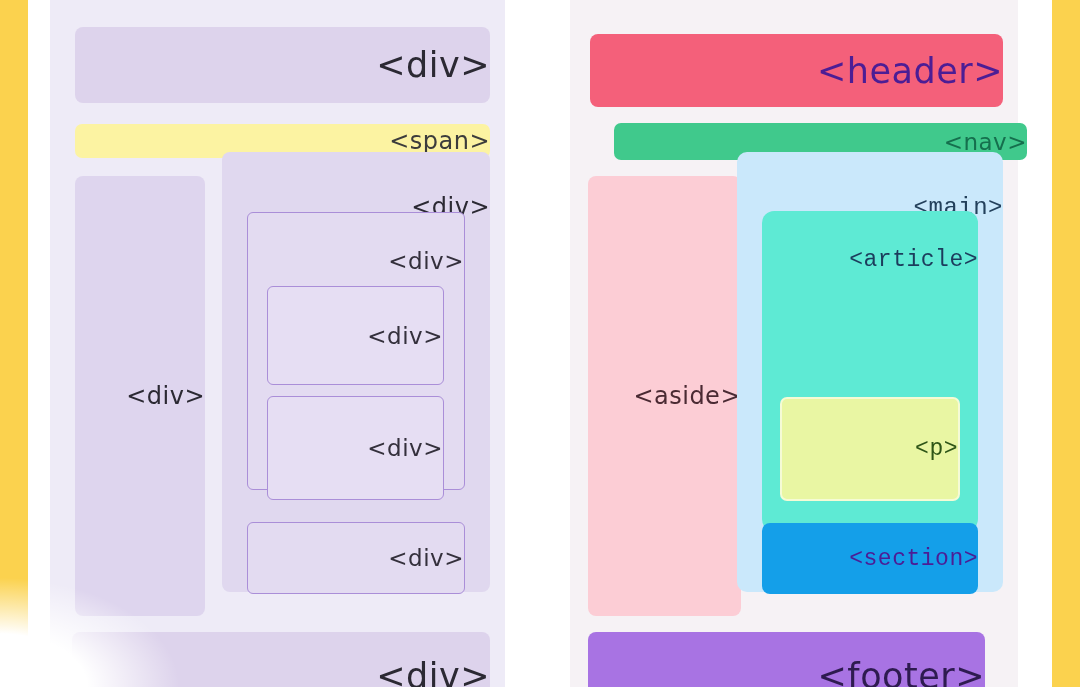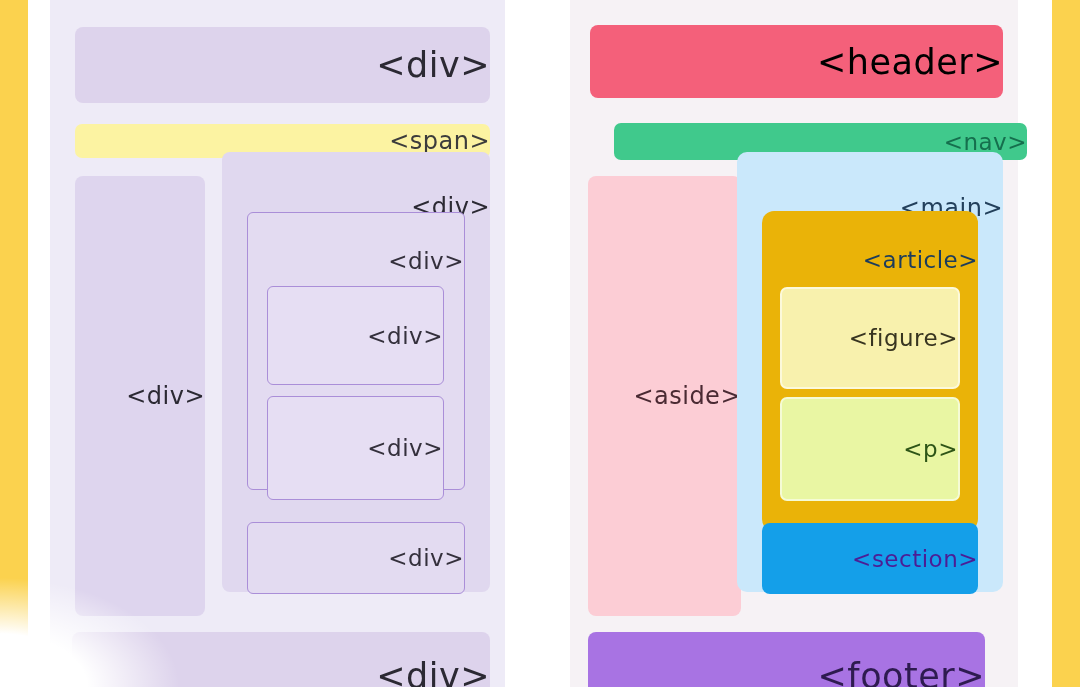--- a/index.html
+++ b/index.html
@@ -35,26 +35,26 @@
   #div-content-label{height:58px;align-items:flex-start;padding-top:17px;}
   .nested{border:1.5px solid #aa8ed8;border-radius:6px;background:#e3dbf1;color:#34303c;}
   #nested-outer-box{left:25px;top:60px;width:218px;height:278px;}
   #nested-outer-label{height:48px;align-items:flex-start;padding-top:11px;}
   #nested-inner-box-1{left:19px;top:49px;width:177px;height:99px;background:#e6def3;}
   #nested-inner-box-2{left:19px;top:159px;width:177px;height:104px;background:#e6def3;}
   #nested-last-box{left:25px;top:346px;width:218px;height:72px;}
   #div-bottom-box{left:72px;top:608px;width:418px;height:88px;}
 
   
-  #header-box{left:590px;top:1px;width:413px;height:73px;background:#f4607a;border-radius:8px;color:#000000;}
+  #header-box{left:590px;top:10px;width:413px;height:73px;background:#f4607a;border-radius:8px;color:#4c1d95;}
   #nav-box{left:614px;top:99px;width:413px;height:37px;background:#40c98c;border-radius:7px;color:#156f4d;}
   #aside-box{left:588px;top:152px;width:153px;height:440px;background:#fccdd5;border-radius:8px;color:#4a2a33;}
-  #main-box{left:737px;top:152px;width:266px;height:440px;background:#cae8fb;border-radius:10px;color:#23405b;}
+  #main-box{left:737px;top:152px;width:266px;height:440px;background:#cae8fb;border-radius:10px;color:#23405b;font-family:Liberation Mono, monospace;}
   #main-label{height:60px;align-items:flex-start;padding-top:18px;}
-  #article-box{left:25px;top:59px;width:216px;height:320px;background:#eab308;border-radius:12px;color:#1c3c5c;}
+  #article-box{left:25px;top:59px;width:216px;height:320px;background:#5eead4;border-radius:12px;color:#1c3c5c;}
   #article-label{height:48px;align-items:flex-start;padding-top:12px;}
   #figure-box{left:18px;top:52px;width:180px;height:102px;background:#f8f1ad;border:2px solid rgba(255,255,255,0.55);border-radius:7px;color:#383520;}
   #p-box{left:18px;top:162px;width:180px;height:104px;background:#e9f6a3;border:2px solid rgba(255,255,255,0.55);border-radius:7px;color:#2e5517;}
   #section-box{left:25px;top:347px;width:216px;height:71px;background:#149fe9;border-radius:8px;color:#4c1d95;}
   #footer-box{left:588px;top:608px;width:397px;height:88px;background:#a873e3;border-radius:8px;color:#2e1b50;}
 
   
   #corner-vignette{
     left:0;bottom:0;width:210px;height:130px;pointer-events:none;
     background:radial-gradient(ellipse 230px 140px at 0% 100%, #ffffff 38%, rgba(255,255,255,0) 78%);
@@ -121,23 +121,20 @@
   </div>
 
   <div class="abs" id="main-box">
     <div class="tag mid" id="main-label">
       <span>&lt;main&gt;</span>
     </div>
     <div class="abs" id="article-box">
       <div class="tag sml" id="article-label">
         <span>&lt;article&gt;</span>
       </div>
-      <div class="abs tag sml" id="figure-box">
-        <span>&lt;figure&gt;</span>
-      </div>
       <div class="abs tag sml" id="p-box">
         <span>&lt;p&gt;</span>
       </div>
     </div>
     <div class="abs tag sml" id="section-box">
       <span>&lt;section&gt;</span>
     </div>
   </div>
 
   <div class="abs tag big" id="footer-box">

